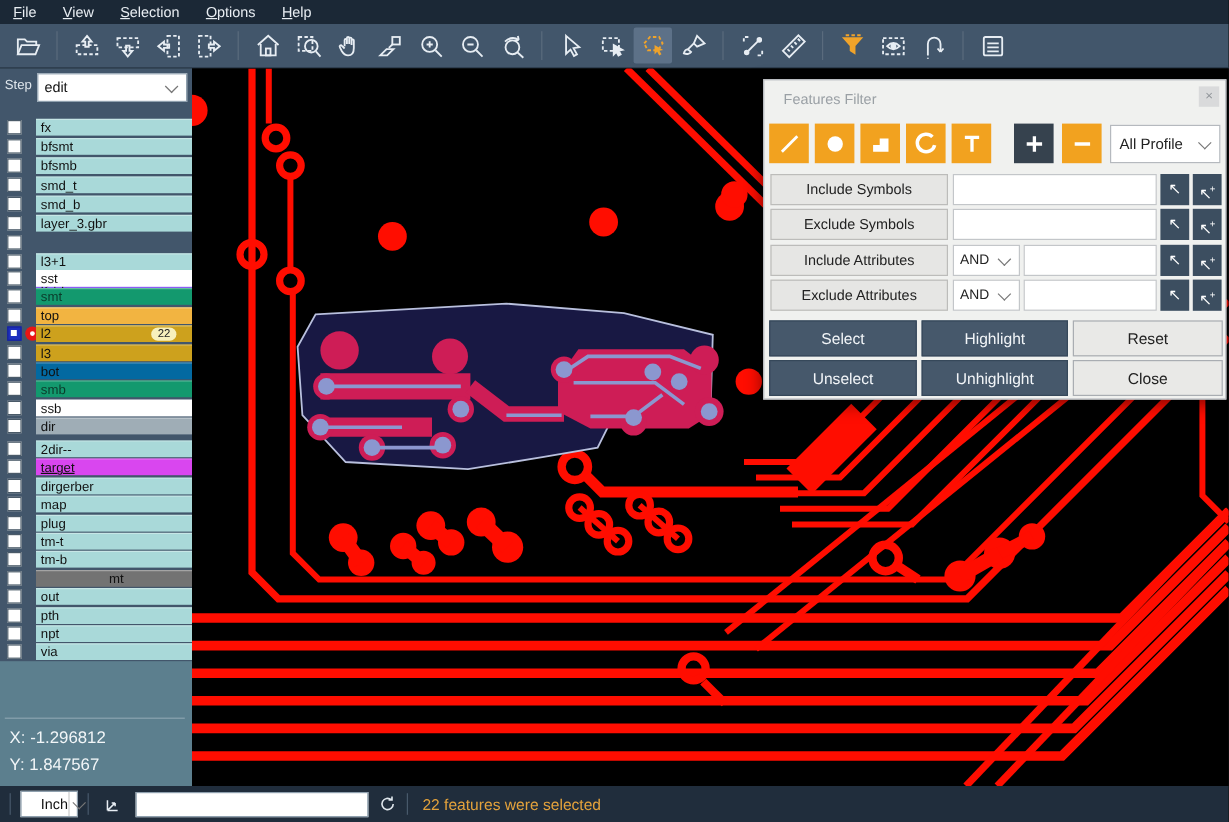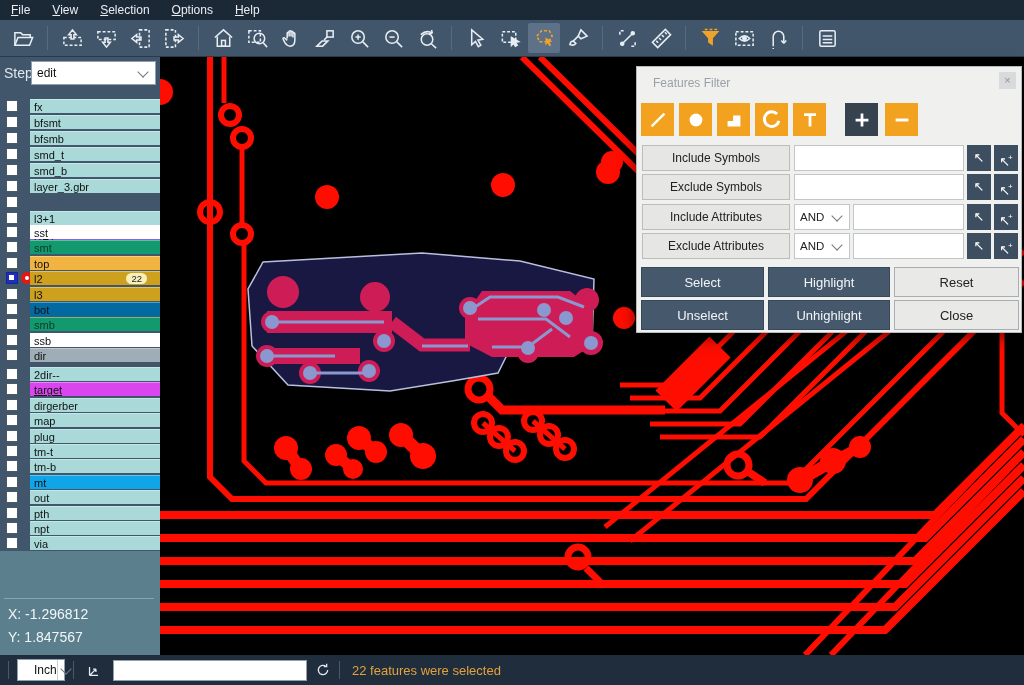--- a/index.html
+++ b/index.html
@@ -11,21 +11,21 @@
   
   #toolbar{position:absolute;left:0;top:20px;width:1024px;height:37px;background:#42566b;display:flex;align-items:center;padding-left:6px;box-sizing:border-box;border-bottom:1px solid #2b3a4a;}
   .tbtn{width:32px;height:30px;display:flex;align-items:center;justify-content:center;color:#e7edf3;flex:0 0 auto;margin:0 1px;}
   .tbtn svg{width:23px;height:23px;}
   .tbtn.accent{color:#f0a32a;}
   .tbtn.active{background:#5d7188;border-radius:2px;}
   .tsep{width:1px;height:24px;background:#5a6b7d;margin:0 7px;flex:0 0 auto;}
   
   #sidebar{position:absolute;left:0;top:57px;width:160px;height:598px;background:#42566b;}
   #step-row{position:absolute;left:0;top:2px;width:160px;height:28px;}
-  #step-label{position:absolute;left:4px;top:6px;color:#dfe6ec;font-size:14px;}
+  #step-label{position:absolute;left:4px;top:6px;color:#dfe6ec;font-size:11px;}
   #step-select{position:absolute;left:31px;top:2px;width:125px;height:24px;background:#fff;border:1px solid #8fa0ae;box-sizing:border-box;display:flex;align-items:center;}
   #step-select span{flex:1;font-size:12px;color:#111;padding-left:5px;}
   .chev{width:7px;height:7px;border-right:1.6px solid #777;border-bottom:1.6px solid #777;transform:rotate(45deg);margin:-3px 8px 0 0;flex:0 0 auto;}
   .lrow{position:absolute;left:0;width:174px;height:14px;}
   .cb{position:absolute;left:6px;top:1px;width:12px;height:12px;background:#fff;border:1.5px solid #4a5a68;box-sizing:border-box;}
   .cb.checked{background:#1d2fbe;border-color:#16249b;}
   .cb.checked:after{content:"";position:absolute;left:2px;top:2px;width:5px;height:5px;background:#fff;}
   .ind{position:absolute;left:21px;top:1px;width:12px;height:12px;border-radius:50%;background:#e91515;}
   .ind:after{content:"";position:absolute;left:4px;top:4px;width:4px;height:4px;border-radius:50%;background:#fff;}
   .cell{position:absolute;left:30px;top:0;width:130px;height:14px;line-height:14px;font-size:11px;color:#111;box-sizing:border-box;padding-left:4px;border-top:1px solid rgba(255,255,255,.35);white-space:nowrap;overflow:hidden;}
@@ -343,21 +343,21 @@
         <div class="lrow" style="top: 387px;">
           <div class="cb"></div>
           <div class="cell" style="background: rgb(169, 217, 217);">tm-t</div>
         </div>
         <div class="lrow" style="top: 402.4px;">
           <div class="cb"></div>
           <div class="cell" style="background: rgb(169, 217, 217);">tm-b</div>
         </div>
         <div class="lrow" style="top: 417.8px;">
           <div class="cb"></div>
-          <div class="cell" style="background: #0ea5e9;">mt</div>
+          <div class="cell" style="background: #737373; text-align: center;">mt</div>
         </div>
         <div class="lrow" style="top: 433.2px;">
           <div class="cb"></div>
           <div class="cell" style="background: rgb(169, 217, 217);">out</div>
         </div>
         <div class="lrow" style="top: 448.6px;">
           <div class="cb"></div>
           <div class="cell" style="background: rgb(169, 217, 217);">pth</div>
         </div>
         <div class="lrow" style="top: 464px;">
@@ -531,20 +531,24 @@
           <svg viewBox="0 0 24 24" fill="none" stroke="currentColor" stroke-width="2.6">
             <path d="M12 5 v14 M5 12 h14" stroke-width="3"></path>
           </svg>
         </div>
         <div class="fbtn orange">
           <svg viewBox="0 0 24 24" fill="none" stroke="currentColor" stroke-width="2.6">
             <path d="M5 12 h14" stroke-width="3.2"></path>
           </svg>
         </div>
       </div>
+    <div id="profile-select">
+      <span>All Profile</span>
+      <div class="chev"></div>
+    </div>
 
     <div class="frow" style="top:78px">
       <div class="flabel">Include Symbols</div>
       <input class="finput sym" style="">
       <div class="abtn a1">↖</div>
       <div class="abtn a2">↖<i>+</i></div>
     </div>
     <div class="frow" style="top:107px">
       <div class="flabel">Exclude Symbols</div>
       <input class="finput sym" style="">

